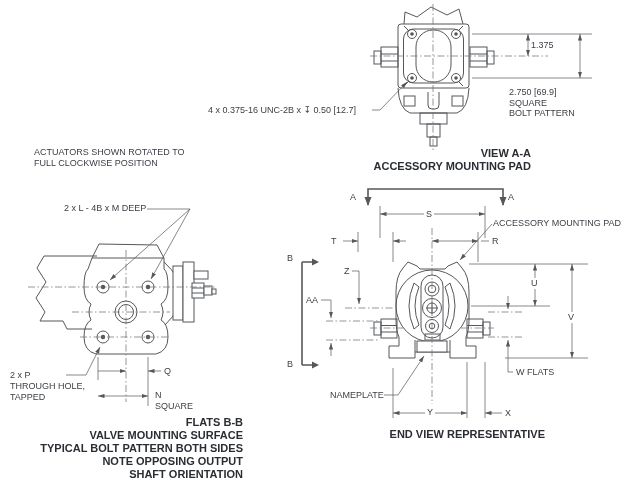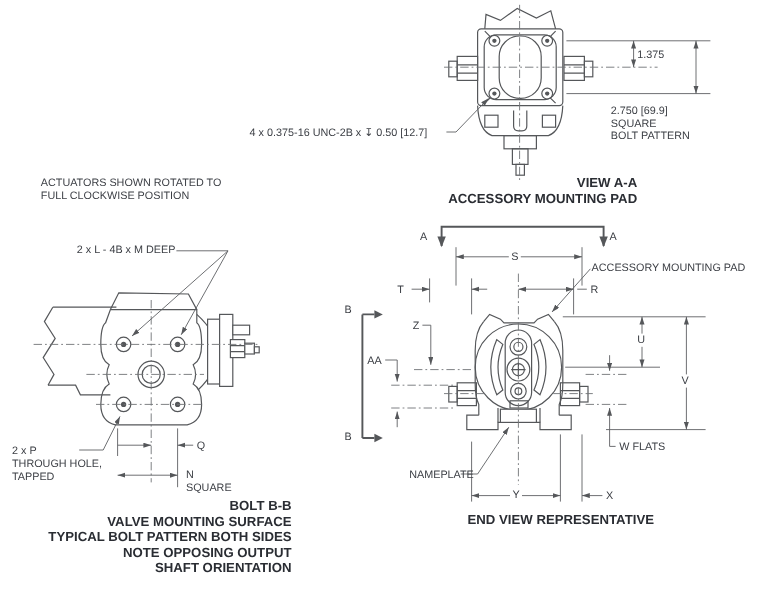--- a/index.html
+++ b/index.html
@@ -189,40 +189,40 @@
   <div class="t" style="left:64px;top:203px;">2 x L - 4B x M DEEP</div>
   <div class="t ctr" style="left:10px;top:370px;width:80px;line-height:11px;">
     <div>2 x P</div>
     <div>THROUGH HOLE,</div>
     <div>TAPPED</div>
   </div>
   <div class="t" style="left:164px;top:366px;">Q</div>
   <div class="t" style="left:155px;top:390px;">N</div>
   <div class="t" style="left:155px;top:401px;">SQUARE</div>
   <div class="t cap" style="left:3px;top:416px;width:240px;">
-    <div>BOLT B-B</div>
+    <div>FLATS B-B</div>
     <div>VALVE MOUNTING SURFACE</div>
     <div>TYPICAL BOLT PATTERN BOTH SIDES</div>
     <div>NOTE OPPOSING OUTPUT</div>
     <div>SHAFT ORIENTATION</div>
   </div>
 
   <div class="t" style="left:350px;top:192px;">A</div>
   <div class="t" style="left:508px;top:192px;">A</div>
   <div class="t" style="left:287px;top:253px;">B</div>
   <div class="t" style="left:287px;top:359px;">B</div>
   <div class="t bg" style="left:424px;top:209px;">S</div>
   <div class="t" style="left:493px;top:218px;">ACCESSORY MOUNTING PAD</div>
   <div class="t" style="left:331px;top:236px;">T</div>
   <div class="t" style="left:492px;top:236px;">R</div>
   <div class="t" style="left:344px;top:266px;">Z</div>
   <div class="t" style="left:306px;top:295px;">AA</div>
   <div class="t bg" style="left:529px;top:278px;">U</div>
   <div class="t bg" style="left:566px;top:312px;">V</div>
   <div class="t" style="left:516px;top:367px;">W FLATS</div>
-  <div class="t" style="left:341px;top:390px;">NAMEPLATE</div>
+  <div class="t" style="left:330px;top:390px;">NAMEPLATE</div>
   <div class="t bg" style="left:425px;top:407px;">Y</div>
   <div class="t" style="left:505px;top:408px;">X</div>
   <div class="t cap" style="left:325px;top:428px;width:220px;">
     <div>END VIEW REPRESENTATIVE</div>
   </div>
 
 </div>
 
 </body></html>

